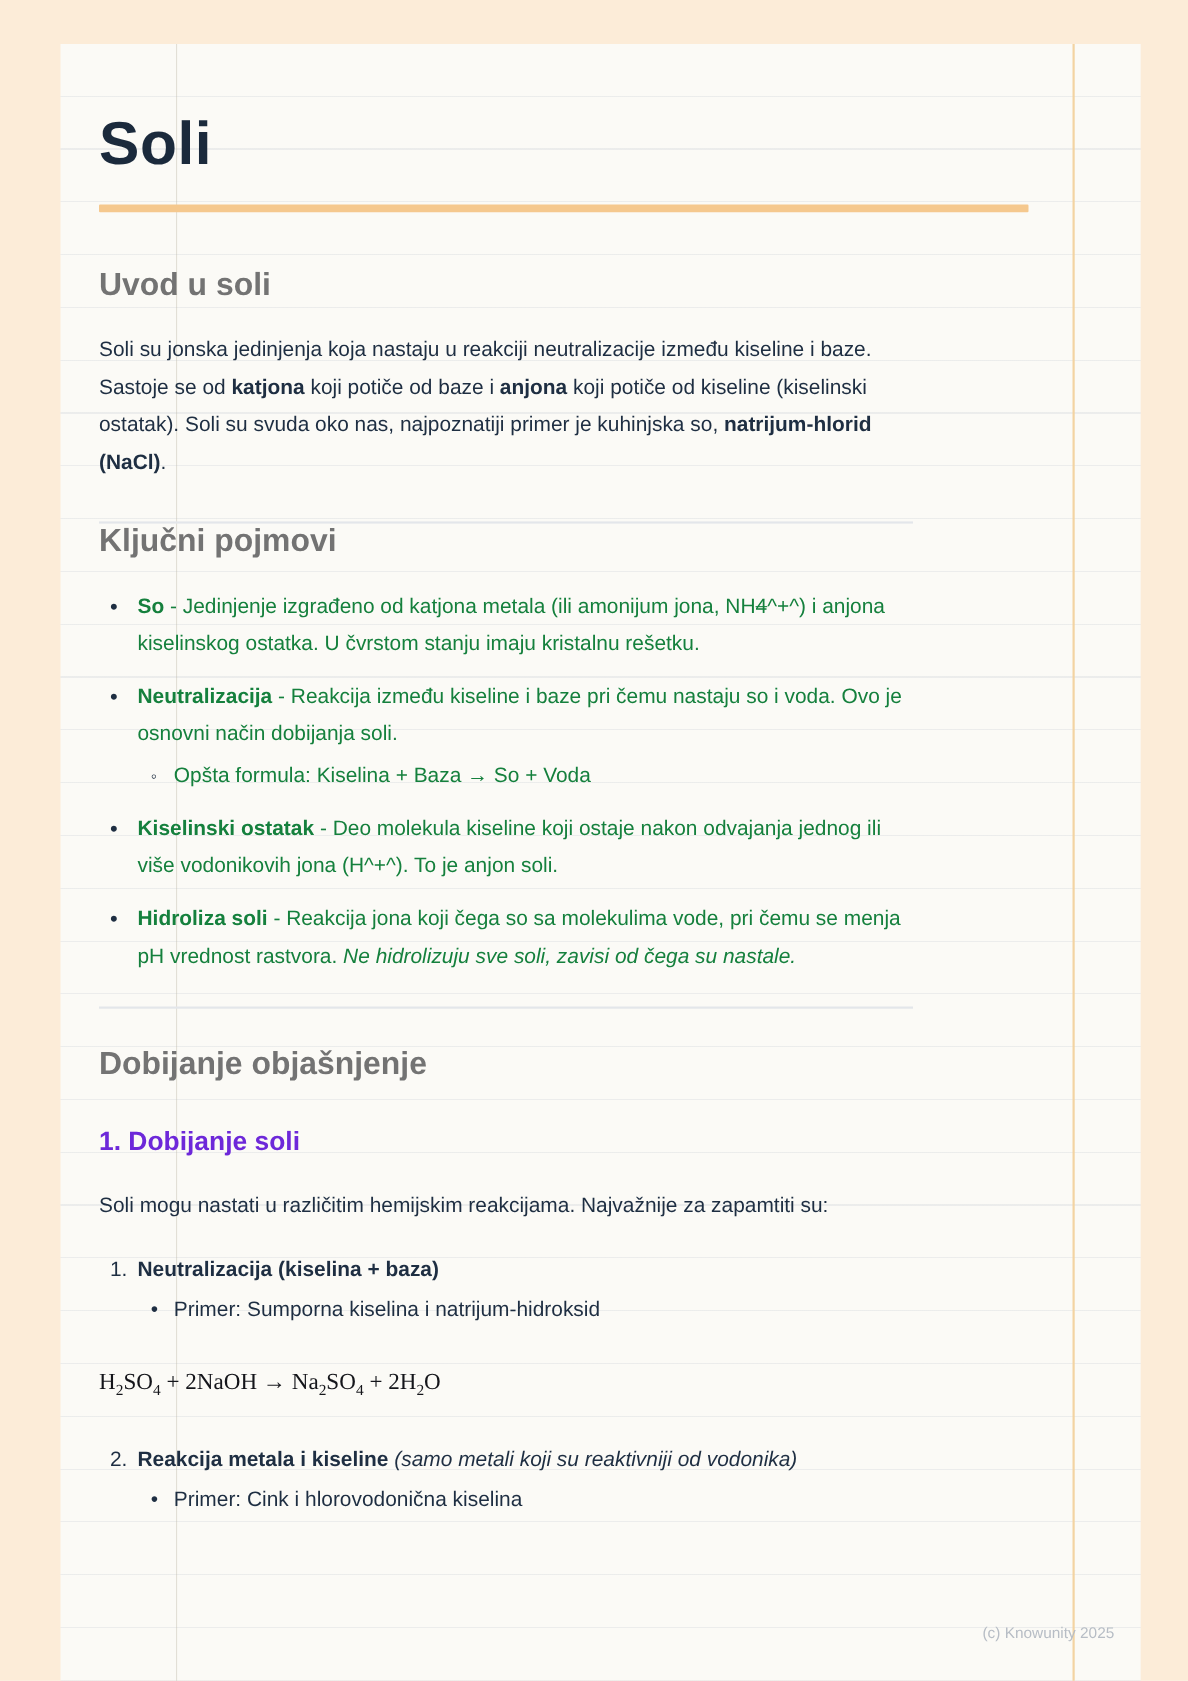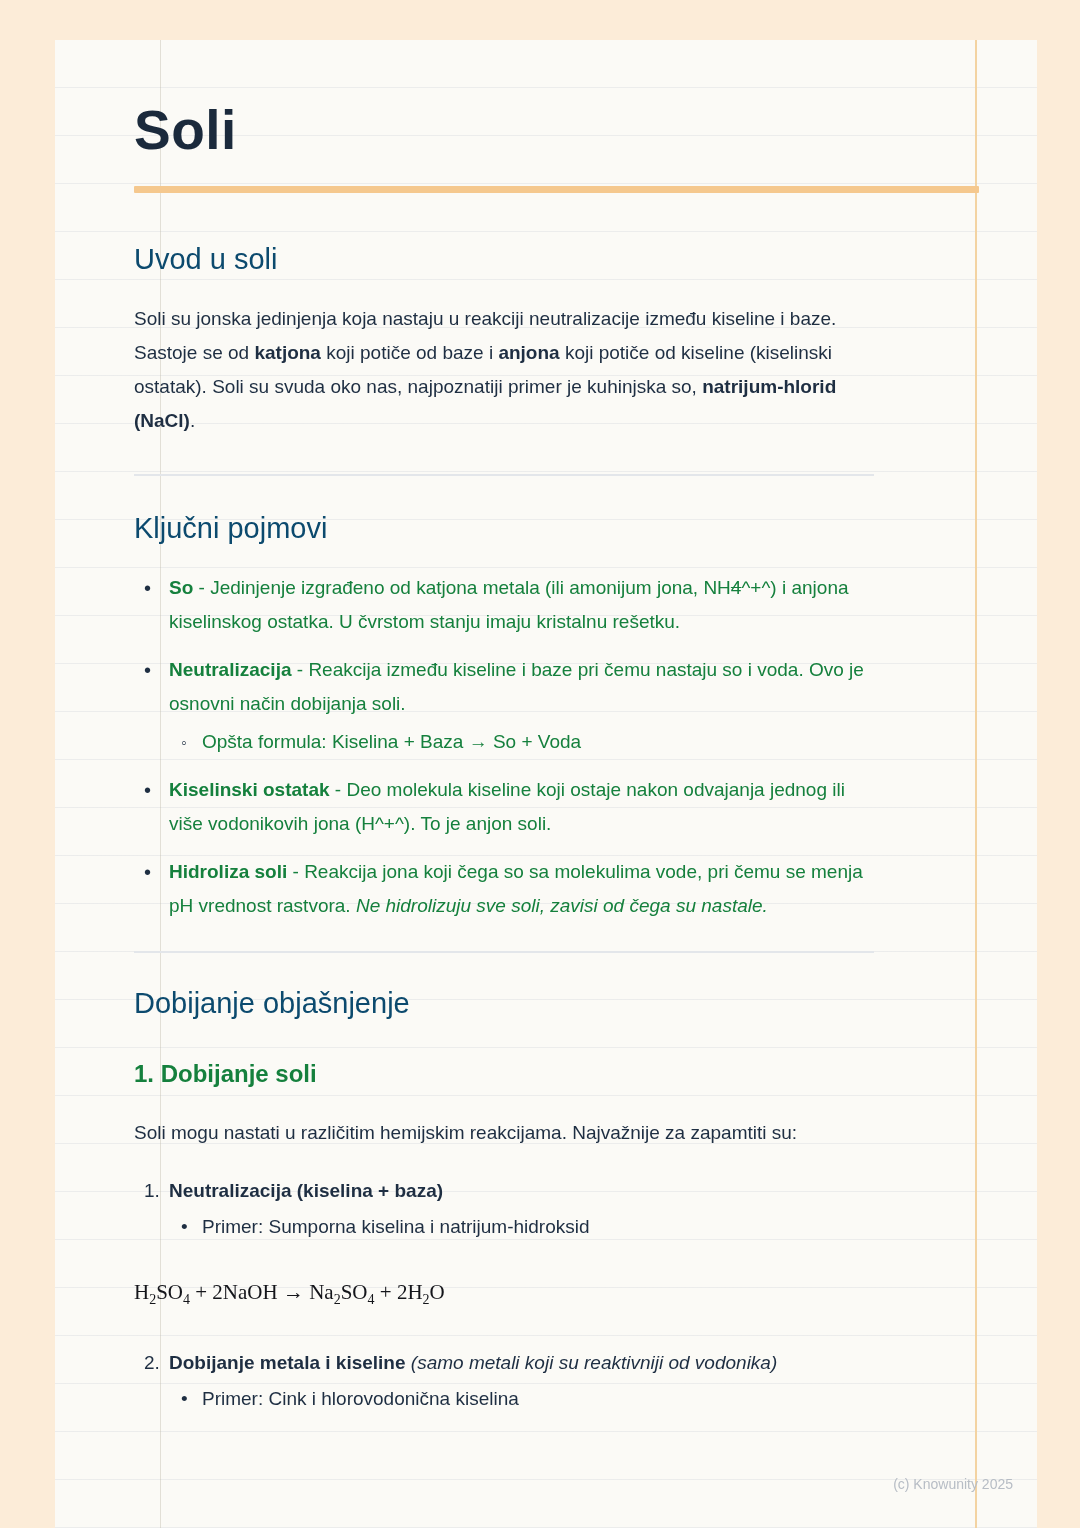--- a/index.html
+++ b/index.html
@@ -8,21 +8,20 @@
     background:#fcecd8;
     font-family:"Liberation Sans", sans-serif;
     position:relative;
     overflow:hidden;
   }
   .paper {
     position:absolute;
     left:55px; top:40px;
     width:982px; height:1488px;
     background:#fbfaf6;
-    padding-left:44px;
   }
   .ruled {
     position:absolute; inset:0;
     background: repeating-linear-gradient(
       to bottom,
       transparent 0px, transparent 47px,
       rgba(190,196,205,0.25) 47px, rgba(190,196,205,0.25) 48px
     );
     pointer-events:none;
   }
@@ -45,30 +44,30 @@
     letter-spacing:0.5px;
     color:#1b2a3c;
   }
   .title-bar {
     width:845px; height:7px;
     background:#f5c88e;
     margin-top:24px;
     border-radius:1px;
   }
   h2.section {
-    font-size:29px; font-weight:400;
-    color:#0c4a6e;
+    font-size:29px; font-weight:700;
+    color:#737373;
   }
   h2.uvod     { margin-top:50px; }
-  h2.kljucni  { margin-top:36px; }
+  h2.kljucni  { }
   h2.detaljno { margin-top:34px; }
   h3.subsection {
     margin-top:40px;
     font-size:24px; font-weight:700;
-    color:#15803d;
+    color:#6d28d9;
   }
   .body, .lead {
     width:740px;
     font-size:19px; line-height:34px;
     color:#1e2e42;
     margin-top:26px;
   }
   .lead { margin-top:28px; }
   b { font-weight:700;margin-top:37px; }
   i { font-style:italic; }
@@ -203,21 +202,21 @@
             <li><span>Primer: Sumporna kiselina i natrijum-hidroksid</span></li>
           </ul>
         </div>
       </div>
 
       <div class="equation"><span>H</span><sub>2</sub><span>SO</span><sub>4</sub><span> + 2NaOH → Na</span><sub>2</sub><span>SO</span><sub>4</sub><span> + 2H</span><sub>2</sub><span>O</span></div>
 
       <div class="num-item">
         <span class="num">2.</span>
         <div class="num-body">
-          <p class="num-title"><b>Dobijanje metala i kiseline</b><i> (samo metali koji su reaktivniji od vodonika)</i></p>
+          <p class="num-title"><b>Reakcija metala i kiseline</b><i> (samo metali koji su reaktivniji od vodonika)</i></p>
           <ul class="inner">
             <li><span>Primer: Cink i hlorovodonična kiselina</span></li>
           </ul>
         </div>
       </div>
 
     </div>
   </div>
 
   <div class="footer">(c) Knowunity 2025</div>

